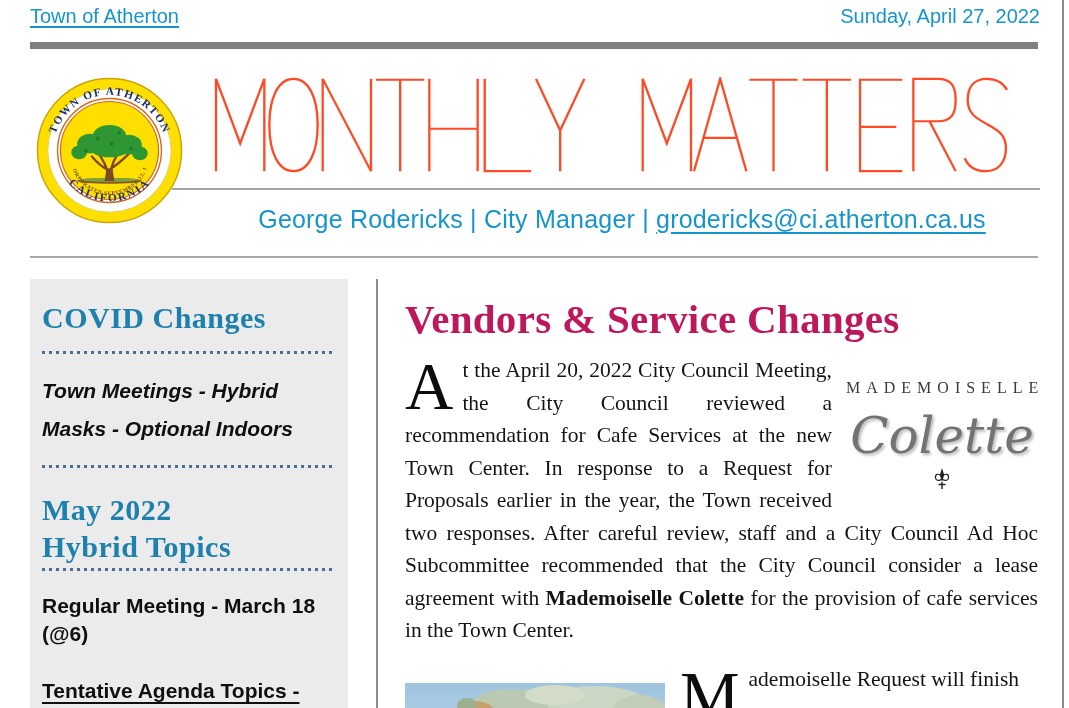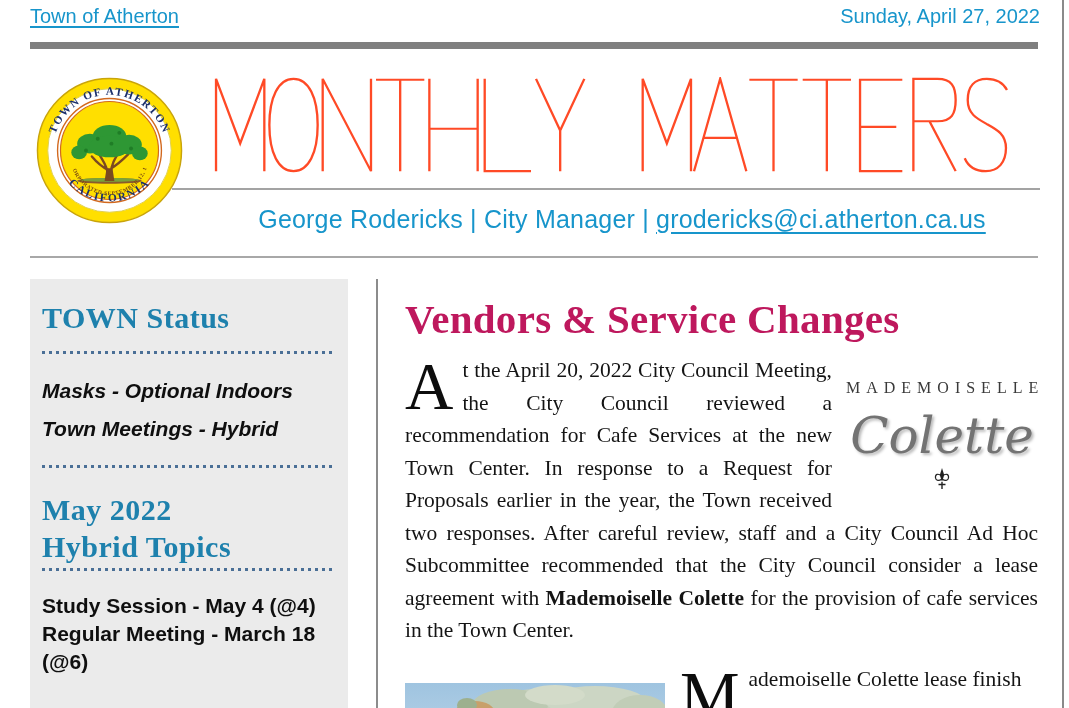--- a/index.html
+++ b/index.html
@@ -156,31 +156,30 @@
   <span>George Rodericks</span>
   <span>|</span>
   <span>City Manager</span>
   <span>|</span>
   <span class="email">grodericks@ci.atherton.ca.us</span>
 </div>
 
 <div class="header-rule"></div>
 
 <div class="sidebar">
-  <h2 class="side-heading">TOWN Status</h2>
+  <h2 class="side-heading">COVID Changes</h2>
   <div class="dotted dot1"></div>
   <div class="covid-lines">
+    <div>Town Meetings - Hybrid</div>
     <div>Masks - Optional Indoors</div>
-    <div>Town Meetings - Hybrid</div>
   </div>
   <div class="dotted dot2"></div>
   <h2 class="side-heading agenda-head"><span>May 2022</span><br><span>Hybrid Topics</span></h2>
   <div class="dotted dot3"></div>
   <div class="meetings">
-    <div>Study Session - May 4 (@4)</div>
     <div>Regular Meeting - March 18 (@6)</div>
   </div>
   <div class="tentative">Tentative Agenda Topics -</div>
 
 </div>
 <div class="side-vline"></div>
 <div class="page-edge"></div>
 
 <div class="main">
   <h1 class="headline">Vendors &amp; Service Changes</h1>
@@ -192,21 +191,21 @@
       <svg class="colette-orn" width="18" height="24" viewBox="0 0 18 24">
         <path d="M9,1 L11.2,8 L9,15 L6.8,8 Z" fill="#222"></path>
         <path d="M9,15 L9,22 M5.5,17.5 L12.5,17.5" stroke="#222" stroke-width="1.4"></path>
         <path d="M9,9 C5,6 2,7 2.5,11 C3,14 6,14 9,12 M9,9 C13,6 16,7 15.5,11 C15,14 12,14 9,12" fill="none" stroke="#222" stroke-width="1.2"></path>
       </svg>
     </div>
     <span class="dropcap">A</span><span>t the April 20, 2022 City Council Meeting, the  City Council reviewed a recommendation for Cafe Services at the new Town Center. In response to a Request for Proposals earlier in the year, the Town received two responses. After careful review, staff and a City Council Ad Hoc Subcommittee recommended that the City Council consider a lease agreement with </span><span class="bold">Mademoiselle Colette</span><span> for the provision of cafe services in the Town Center.</span>
   </div>
 
   <div class="article article2 clearfix">
-    <span class="dropcap">M</span><span>ademoiselle Colette lease finish</span>
+    <span class="dropcap">M</span><span>ademoiselle Request will finish</span>
   </div>
 
   <svg class="photo" viewBox="0 0 260 120" preserveAspectRatio="none">
     <defs>
       <linearGradient id="skyG" x1="0" y1="0" x2="0" y2="1">
         <stop offset="0" stop-color="#9fc4e0"></stop>
         <stop offset="1" stop-color="#cfe0ee"></stop>
       </linearGradient>
     </defs>
     <rect x="0" y="0" width="260" height="120" fill="url(#skyG)"></rect>

